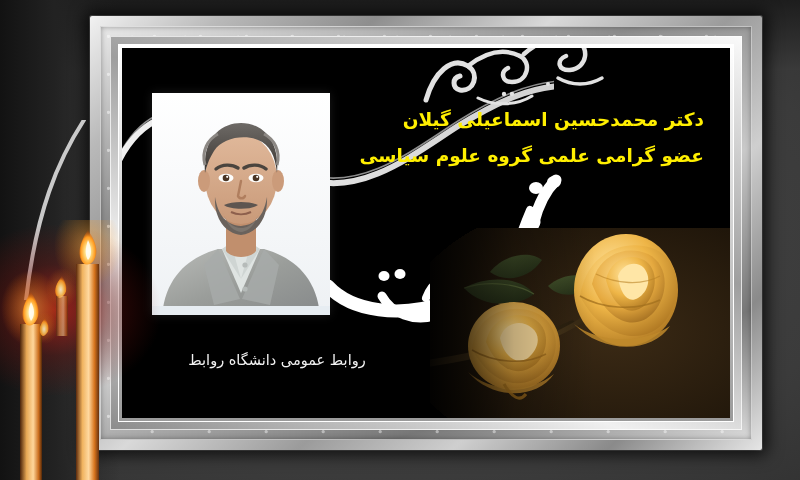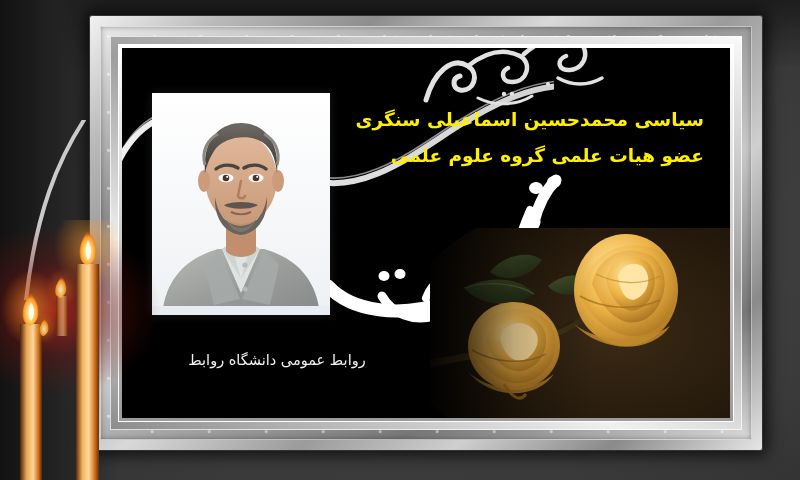--- a/index.html
+++ b/index.html
@@ -233,22 +233,22 @@
 
           <path d="M79 119 C 85 122 93 122 99 119" fill="none" stroke="#8d5f4c" stroke-width="2"></path>
 
           <circle cx="93" cy="172" r="2.6" fill="#b6bbb9"></circle>
           <circle cx="93" cy="196" r="2.6" fill="#b6bbb9"></circle>
 
           <rect y="213" width="178" height="9" fill="#e7edf2"></rect>
         </svg>
       </div>
 
-      <div class="line-name">سیاسی محمدحسین اسماعیلی سنگری</div>
-      <div class="line-role">عضو هیات علمی گروه علوم علمی</div>
+      <div class="line-name">دکتر محمدحسین اسماعیلی گیلان</div>
+      <div class="line-role">عضو گرامی علمی گروه علوم سیاسی</div>
       <div class="line-wish">روحش شاد و یادش گرامی</div>
       <div class="line-pr">روابط عمومی دانشگاه روابط</div>
 
       <svg class="roses" viewBox="0 0 300 190">
         <defs>
           <radialGradient id="rosebg" cx="62%" cy="55%" r="72%">
             <stop offset="0" stop-color="#3b2a15"></stop>
             <stop offset="55" stop-color="#1d1409"></stop>
             <stop offset="1" stop-color="#000000"></stop>
           </radialGradient>

